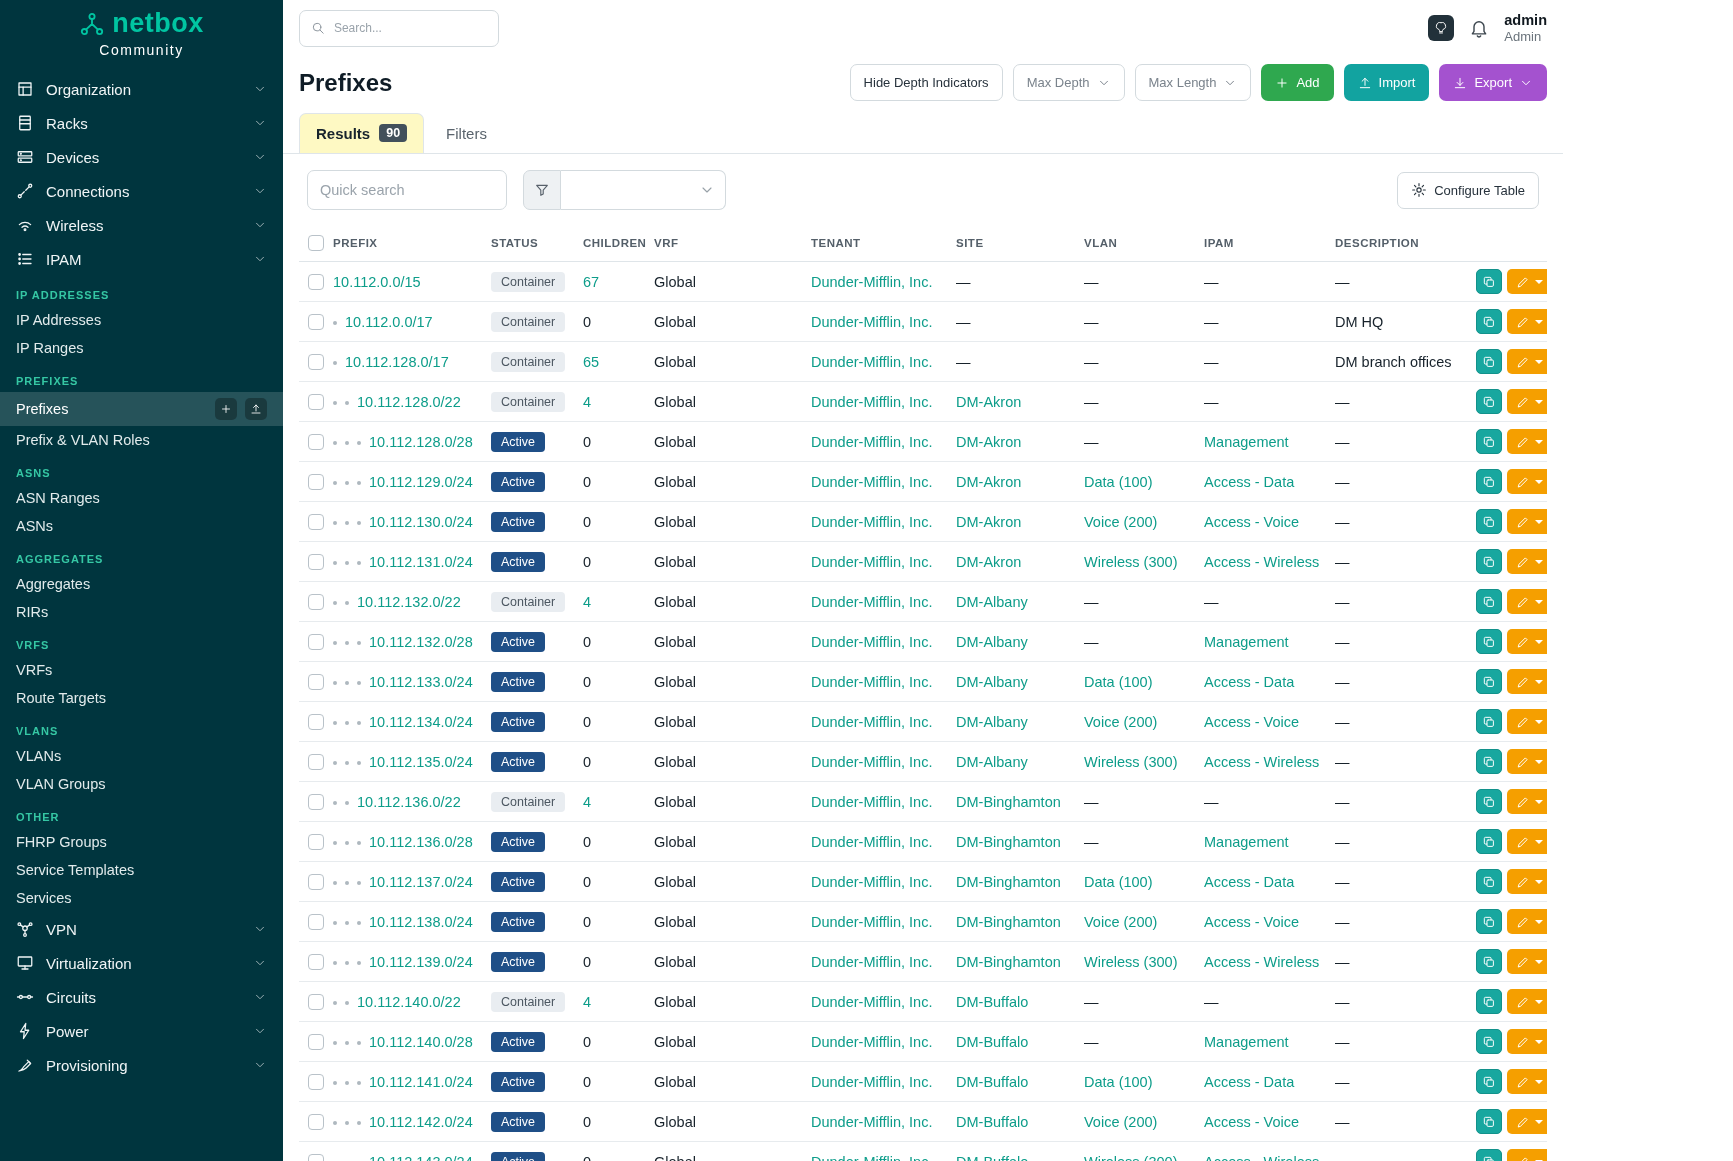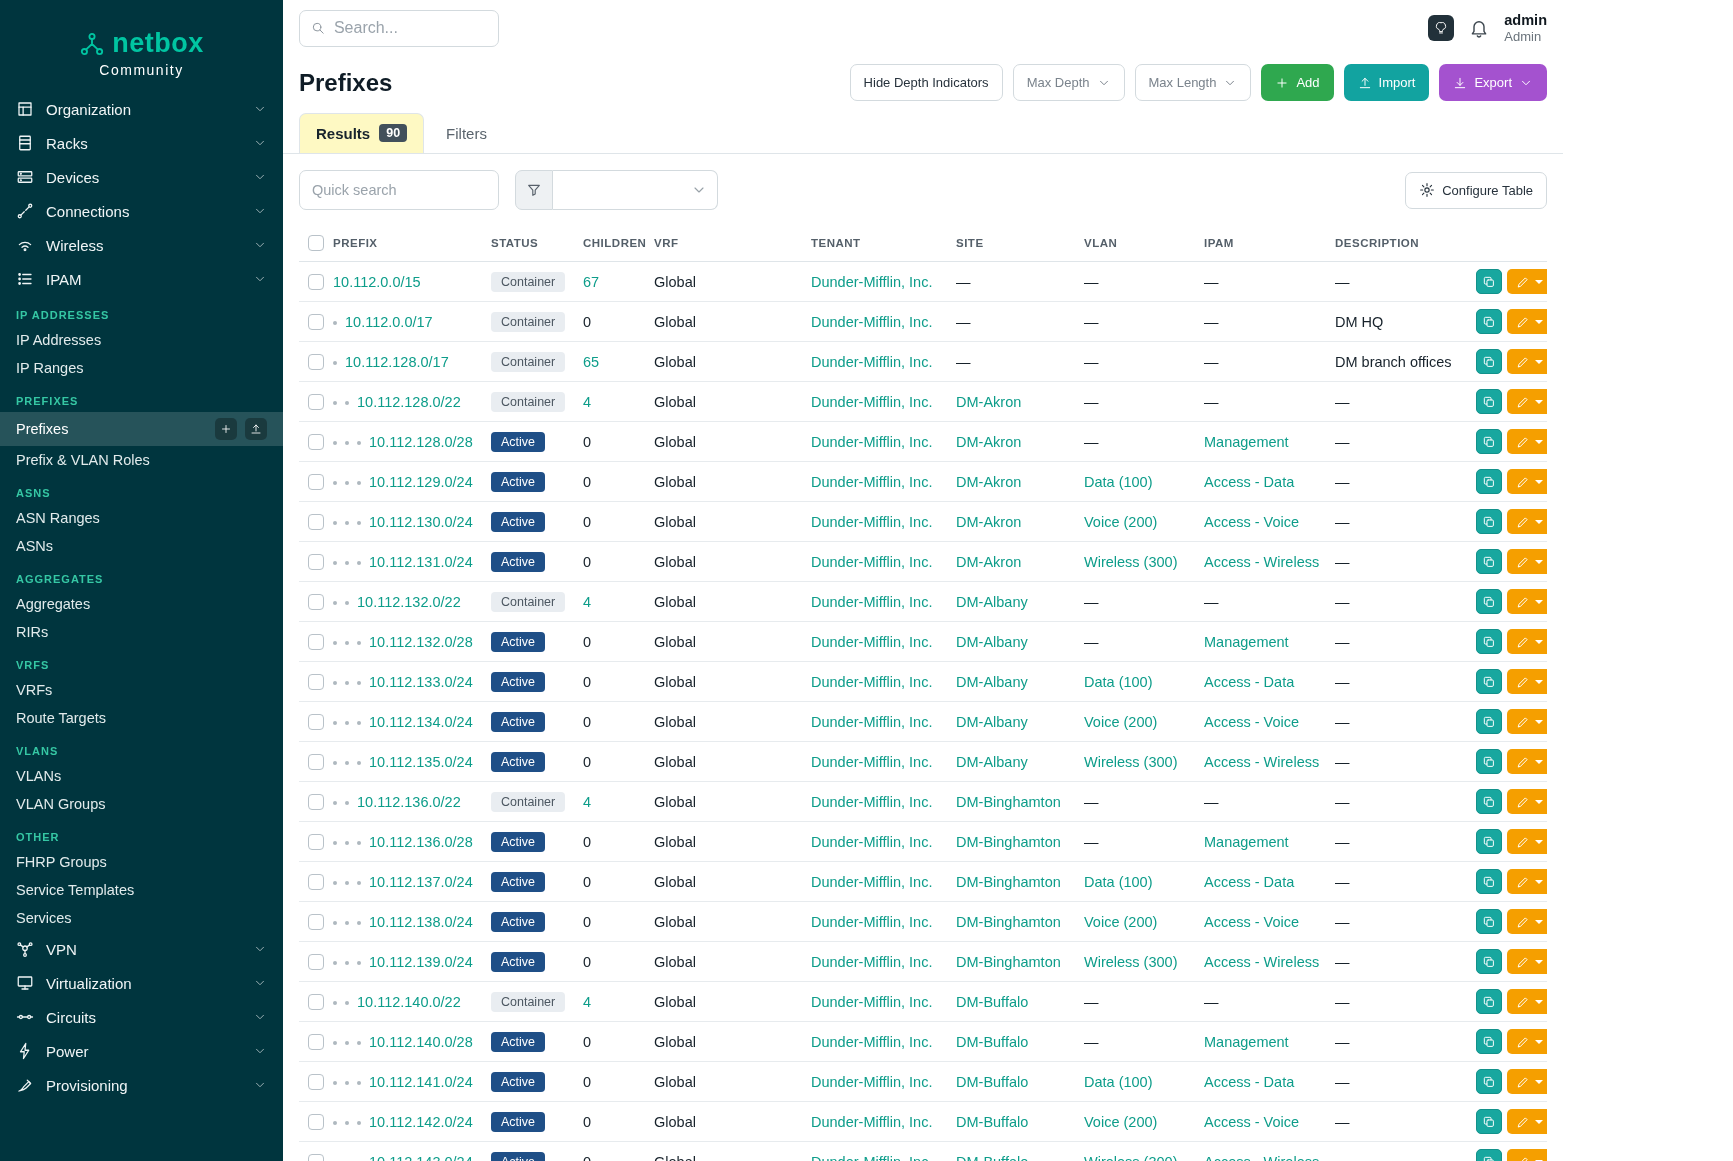--- a/index.html
+++ b/index.html
@@ -2,21 +2,21 @@
 <html><head>
 <meta charset="utf-8">
 <style>
   * { box-sizing: border-box; margin: 0; padding: 0; }
   html, body { width: 1733px; height: 1161px; overflow: hidden; background: #fff;
     font-family: "Liberation Sans", sans-serif; }
   .app { display: flex; width: 100%; height: 100%; }
 
   
   .sidebar { width: 283px; min-width: 283px; height: 100%; background: #00353e;
-    color: #e3ecee; overflow: hidden; padding-top: 28px; }
+    color: #e3ecee; overflow: hidden; padding-top: 8px; }
   .brand { text-align: center; margin-bottom: 14px; }
   .brand-row { display: flex; align-items: center; justify-content: center; gap: 7px; }
   .brand-logo { width: 26px; height: 26px; color: #00c5a2; }
   .brand-name { color: #00c5a2; font-size: 27px; font-weight: bold; letter-spacing: .5px; }
   .brand-sub { color: #ffffff; font-size: 14px; letter-spacing: 1.5px; margin-top: 3px; }
   .nav-group { display: flex; align-items: center; gap: 12px; padding: 8px 16px;
     font-size: 15px; color: #f0f5f6; cursor: pointer; }
   .nav-group .chev { margin-left: auto; opacity: .75; color: #cfdadd; }
   .side-heading { color: #35c7a4; font-size: 11px; font-weight: bold; letter-spacing: 1px;
     padding: 13px 16px 5px; }
@@ -28,21 +28,21 @@
     background: rgba(0,0,0,.30); color: #fff; display: flex; align-items: center; justify-content: center; }
 
   
   .main { flex: 1; height: 100%; overflow: hidden; background: #fff; }
   .main-inner { width: 1280px; display: flex; flex-direction: column; height: 100%; }
 
   .topbar { height: 56px; display: flex; align-items: center; justify-content: space-between;
     padding: 0 16px; }
   .search-box { width: 200px; height: 37px; border: 1px solid #d3dade; border-radius: 7px;
     display: flex; align-items: center; gap: 9px; padding: 0 11px; color: #8a939b; }
-  .search-box input { border: none; outline: none; width: 100%; font-size: 16px; color: #0c4a6e;
+  .search-box input { border: none; outline: none; width: 100%; font-size: 12px; color: #0c4a6e;
     font-family: "Liberation Sans", sans-serif; }
   .search-box input::placeholder { color: #9aa3ab; }
   .topbar-right { display: flex; align-items: center; gap: 15px; }
   .theme-btn { width: 26px; height: 26px; border: none; border-radius: 6px; background: #22313a;
     color: #fff; display: flex; align-items: center; justify-content: center; cursor: pointer; }
   .bell-btn { border: none; background: transparent; color: #3c464e; cursor: pointer;
     display: flex; align-items: center; }
   .user-block { line-height: 1.2; cursor: pointer; }
   .user-name { font-weight: bold; font-size: 14.5px; color: #10181f; }
   .user-role { font-size: 13px; color: #6a737b; }
@@ -62,21 +62,21 @@
 
   .tabs { display: flex; align-items: flex-end; gap: 6px; padding: 0 16px;
     border-bottom: 1px solid #dfe5e9; }
   .tab { padding: 10px 16px 11px; font-size: 15px; color: #5a646d; cursor: pointer; }
   .tab.active { display: flex; align-items: center; gap: 9px; background: #fef9c3;
     border: 1px solid #dfe5e9; border-bottom: none; border-radius: 7px 7px 0 0;
     color: #18242d; font-weight: bold; }
   .tab-badge { background: #42505b; color: #fff; font-size: 12.5px; font-weight: bold;
     border-radius: 4px; padding: 2px 7px; text-align: right; }
 
-  .table-controls { display: flex; align-items: center; gap: 16px; padding: 16px 16px 14px; }
+  .table-controls { display: flex; align-items: center; gap: 16px; padding: 16px 24px 14px; }
   .quick-search { width: 200px; height: 40px; border: 1px solid #d3dade; border-radius: 7px;
     padding: 0 12px; font-size: 14.5px; color: #444; font-family: "Liberation Sans", sans-serif; outline: none; }
   .quick-search::placeholder { color: #9aa3ab; }
   .filter-group { display: flex; }
   .filter-btn { width: 38px; height: 40px; background: #eef1f3; border: 1px solid #d3dade;
     border-radius: 7px 0 0 7px; display: flex; align-items: center; justify-content: center;
     color: #57606a; cursor: pointer; }
   .filter-select { width: 165px; height: 40px; border: 1px solid #d3dade; border-left: none;
     border-radius: 0 7px 7px 0; display: flex; align-items: center; justify-content: flex-end;
     padding: 0 10px; color: #98a1a8; cursor: pointer; background: #fff; }

